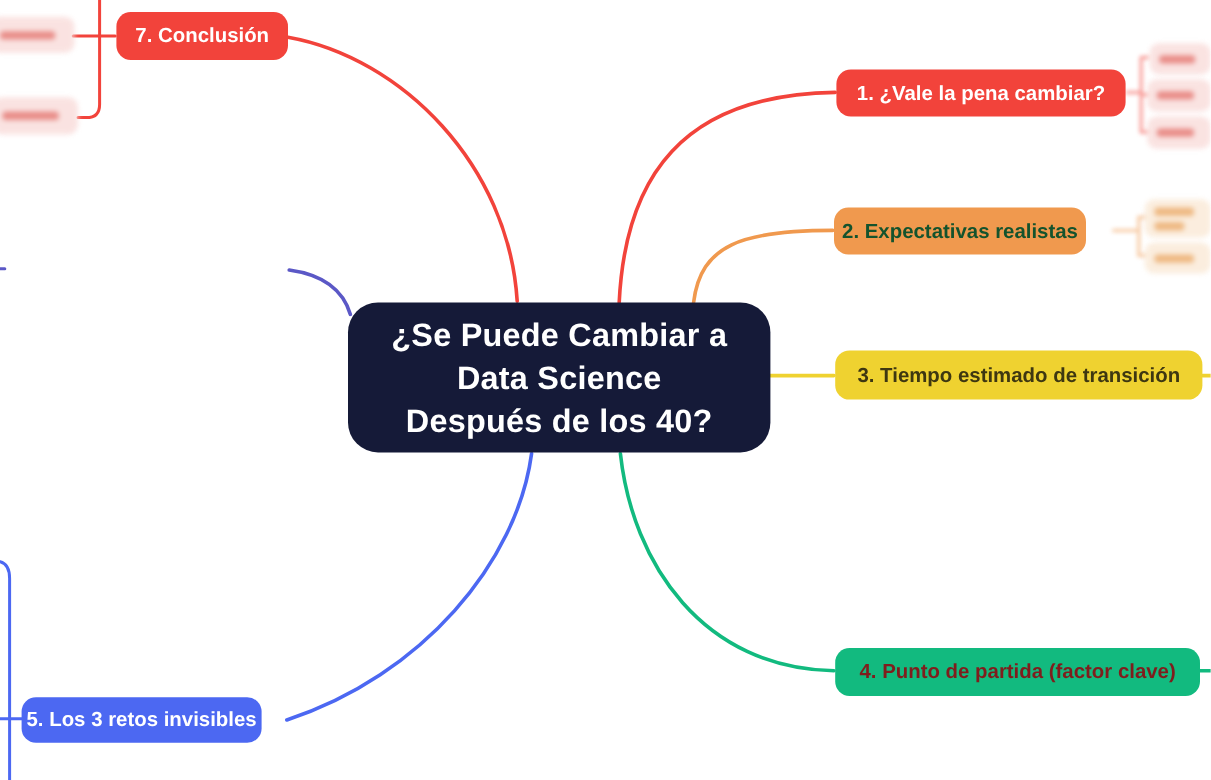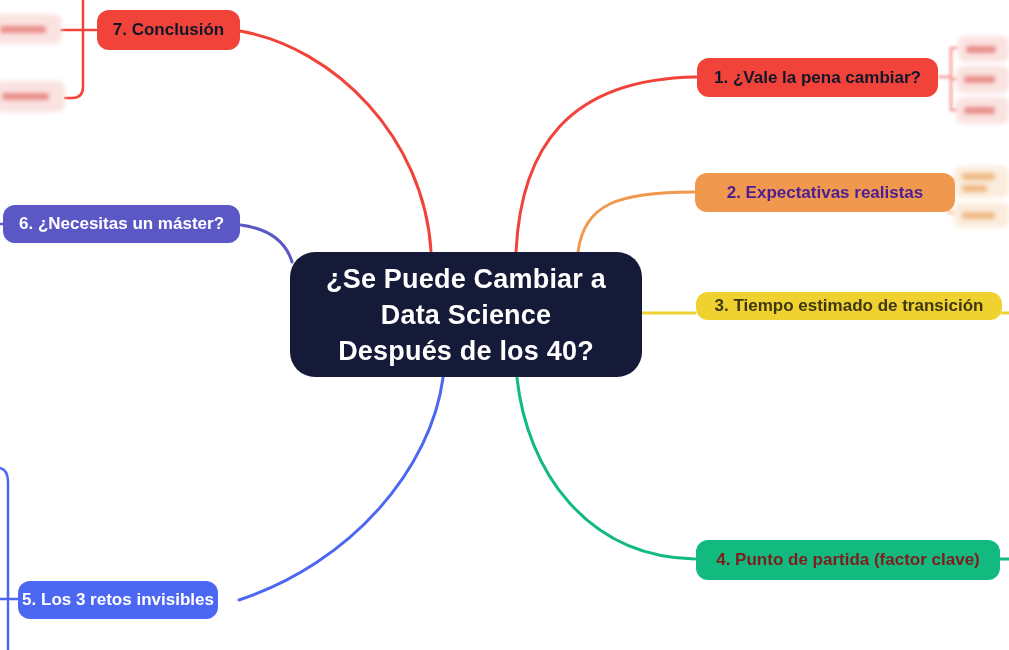--- a/index.html
+++ b/index.html
@@ -57,33 +57,32 @@
       <path class="bracket-wire" d="M949,181 L955,181 M949,213 L955,213" stroke="#F0994E"></path>
     </g>
   </svg>
 
   <div class="node-center" style="left: 290px; top: 252px; width: 352px; height: 125px; background-color: rgb(21, 26, 56);">
     <div class="center-line">¿Se Puede Cambiar a</div>
     <div class="center-line">Data Science</div>
     <div class="center-line">Después de los 40?</div>
   </div>
 
-  <div class="node" style="left: 697px; top: 58px; width: 241px; height: 39px; background-color: rgb(242, 67, 59); color: #0f172a;">1. ¿Vale la pena cambiar?</div>
+  <div class="node" style="left: 697px; top: 58px; width: 241px; height: 39px; background-color: rgb(242, 67, 59); color: #ffffff;">1. ¿Vale la pena cambiar?</div>
 
-  <div class="node" style="left: 695px; top: 173px; width: 260px; height: 39px; background-color: rgb(240, 153, 78); color: #4c1d95;">2. Expectativas realistas</div>
+  <div class="node" style="left: 695px; top: 173px; width: 210px; height: 39px; background-color: rgb(240, 153, 78); color: #14532d;">2. Expectativas realistas</div>
 
-  <div class="node" style="left: 696px; top: 292px; width: 306px; height: 28px; background-color: rgb(239, 210, 48); color: rgb(62, 55, 17);">3. Tiempo estimado de transición</div>
+  <div class="node" style="left: 696px; top: 292px; width: 306px; height: 41px; background-color: rgb(239, 210, 48); color: rgb(62, 55, 17);">3. Tiempo estimado de transición</div>
 
   <div class="node" style="left: 696px; top: 540px; width: 304px; height: 40px; background-color: rgb(18, 186, 127); color: #7f1d1d;">4. Punto de partida (factor clave)</div>
 
   <div class="node" style="left: 18px; top: 581px; width: 200px; height: 38px; background-color: rgb(76, 104, 242); color: rgb(255, 255, 255);">5. Los 3 retos invisibles</div>
 
-  <div class="node" style="left: 3px; top: 205px; width: 237px; height: 38px; background-color: rgb(91, 88, 198); color: rgb(255, 255, 255);">6. ¿Necesitas un máster?</div>
 
-  <div class="node" style="left: 97px; top: 10px; width: 143px; height: 40px; background-color: rgb(242, 67, 59); color: #0f172a;">7. Conclusión</div>
+  <div class="node" style="left: 97px; top: 10px; width: 143px; height: 40px; background-color: rgb(242, 67, 59); color: #ffffff;">7. Conclusión</div>
 
   <div class="ghost" style="left: -8px; top: 14px; width: 70px; height: 30px; background-color: rgb(249, 220, 218);">
     <span class="bar" style="background-color: rgb(228, 113, 107);"></span>
   </div>
   <div class="ghost" style="left: -6px; top: 81px; width: 71px; height: 31px; background-color: rgb(249, 220, 218);">
     <span class="bar" style="background-color: rgb(228, 113, 107);"></span>
   </div>
 
   <div class="ghost" style="left: 958px; top: 36px; width: 51px; height: 26px; background-color: rgb(249, 220, 218);">
     <span class="bar" style="background-color: rgb(228, 113, 107);"></span>

